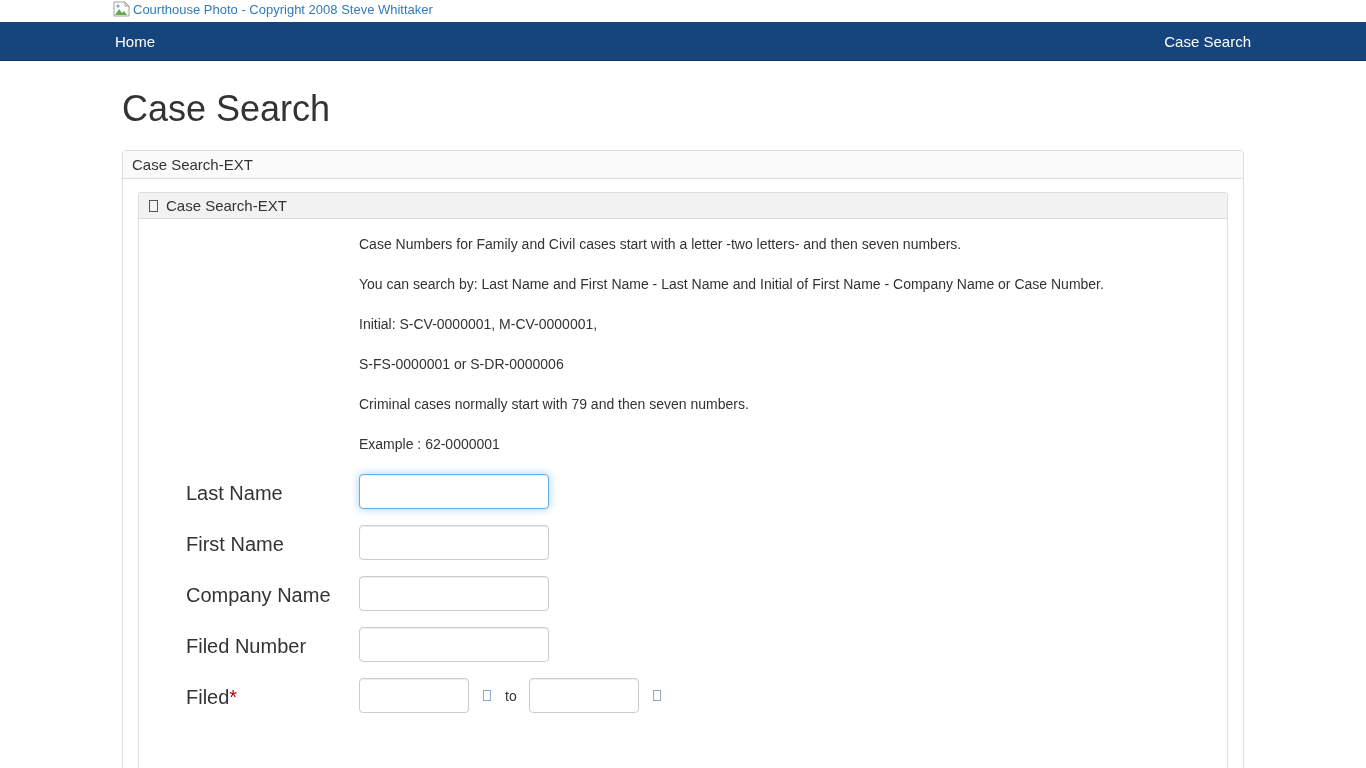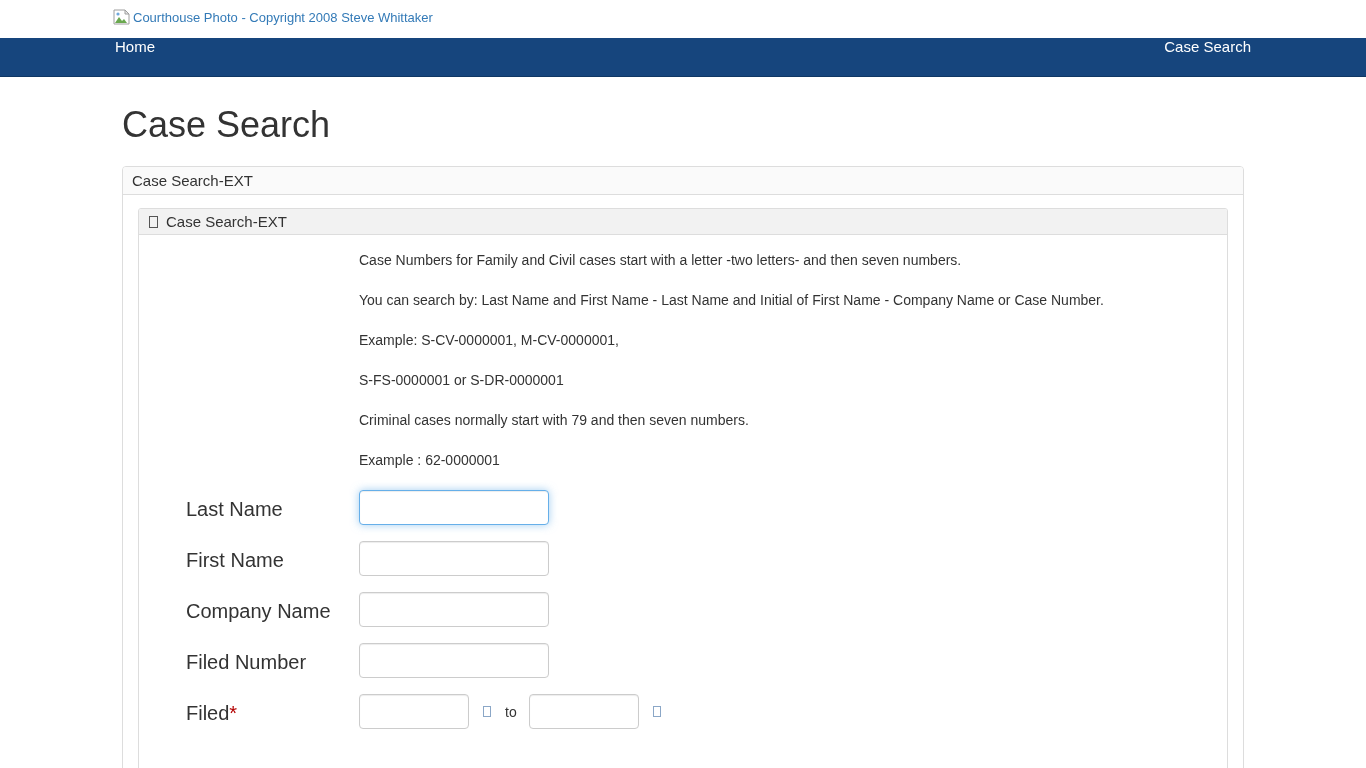--- a/index.html
+++ b/index.html
@@ -5,31 +5,31 @@
   * { box-sizing: border-box; margin: 0; padding: 0; }
   html, body { width: 1366px; height: 768px; overflow: hidden; }
   body {
     background: #ffffff;
     font-family: "Liberation Sans", sans-serif;
     color: #333333;
   }
   .container { width: 1140px; margin: 0 auto; }
 
   
-  .top-strip { height: 38px; display: flex; align-items: center; background: #ffffff; border-radius: 13px; }
+  .top-strip { height: 22px; display: flex; align-items: center; background: #ffffff; border-radius: 13px; }
   .logo-link {
     display: inline-flex; align-items: center; gap: 2px;
     color: #337ab7; font-size: 13px; text-decoration: none; cursor: pointer;
   }
   .broken-img { width: 18px; height: 16px; flex: 0 0 auto; }
 
   
   .navbar { height: 39px; background: #16457d; border-bottom: 1px solid #0f3764; }
   .navbar .container { display: flex; justify-content: space-between; height: 100%; }
-  .nav-list { display: flex; list-style: none; height: 100%; flex-direction: column; }
+  .nav-list { display: flex; list-style: none; height: 100%; }
   .nav-link {
     display: flex; align-items: center; padding: 0 15px; height: 100%;
     color: #ffffff; font-size: 15px; text-decoration: none; cursor: pointer; white-space: nowrap;
   }
   .nav-left .nav-item:first-child .nav-link { padding-left: 2px; }
   .nav-right .nav-item:last-child .nav-link { padding-right: 2px; }
 
   
   .content { width: 1140px; margin: 0 auto; padding: 0 9px; }
   h1.page-title { font-size: 36px; font-weight: 400; color: #333; margin: 27px 0 20px; }
@@ -124,22 +124,22 @@
       <div class="panel-inner">
         <div class="panel-inner-heading">
           <span class="collapse-box"></span>
           <span>Case Search-EXT</span>
         </div>
         <div class="panel-inner-body">
 
           <div class="instructions">
             <p>Case Numbers for Family and Civil cases start with a letter -two letters- and then seven numbers.</p>
             <p>You can search by: Last Name and First Name - Last Name and Initial of First Name - Company Name or Case Number.</p>
-            <p>Example: S-CV-0000001, M-CV-0000001,</p>
-            <p>S-FS-0000001 or S-DR-0000001</p>
+            <p>Initial: S-CV-0000001, M-CV-0000001,</p>
+            <p>S-FS-0000001 or S-DR-0000006</p>
             <p>Criminal cases normally start with 79 and then seven numbers.</p>
             <p>Example : 62-0000001</p>
           </div>
 
           <form>
             <div class="form-row">
               <label class="form-label">Last Name</label>
               <input type="text" class="text-input focused" value="" style="">
             </div>
 

